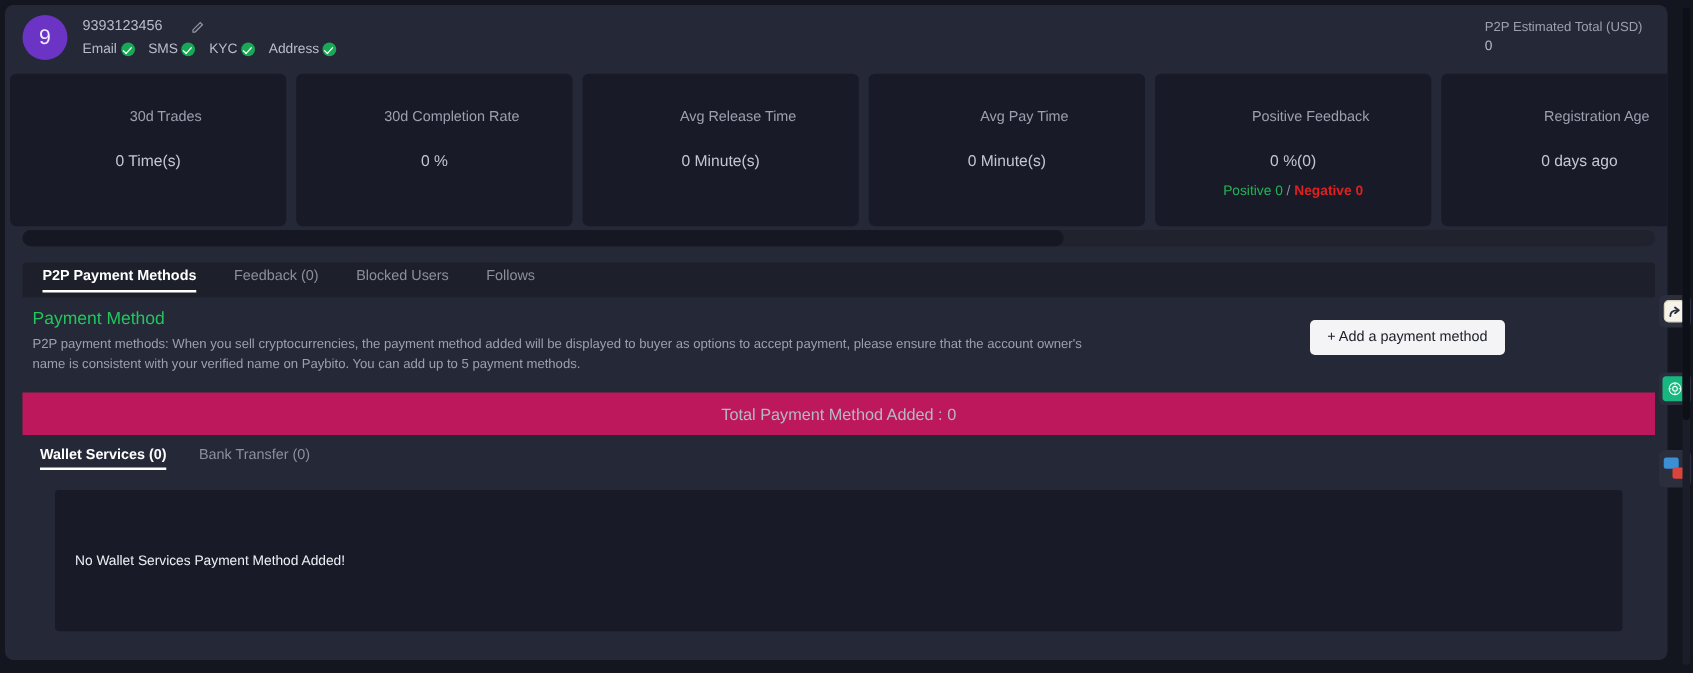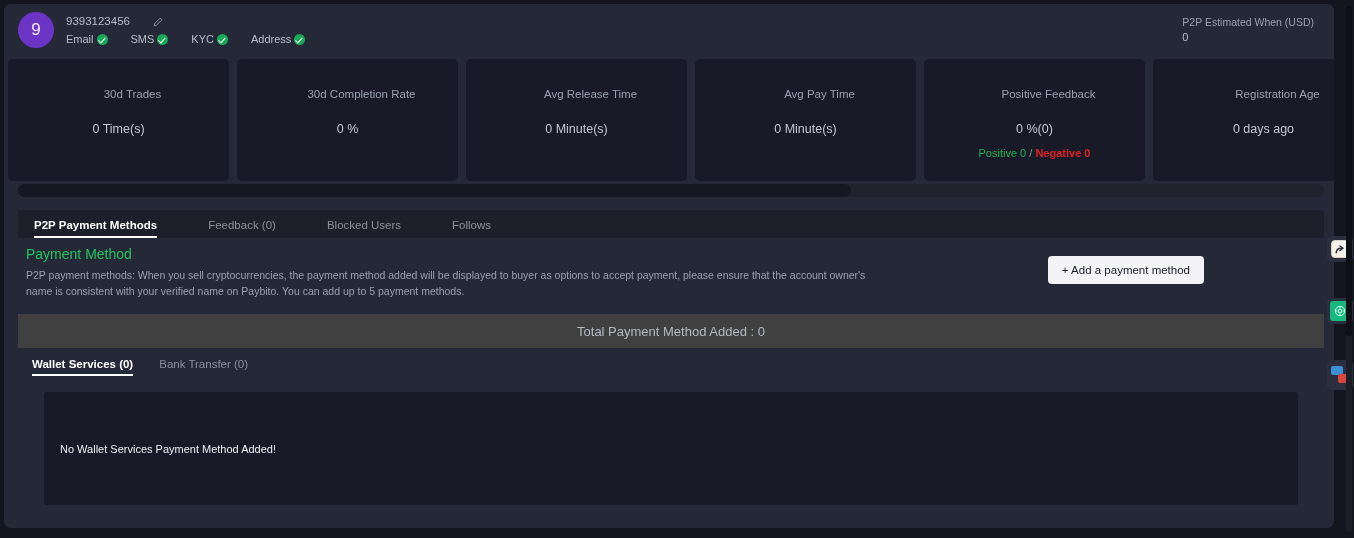--- a/index.html
+++ b/index.html
@@ -48,21 +48,21 @@
   .id-row {
     display: flex; align-items: center; gap: 23px;
     color: #b9bdc9; font-size: 11.5px; line-height: 15px;
   }
   .edit-icon { display:block; width:11px; height:11px; opacity:.75; }
   .verify-row {
     display: flex; align-items: center; gap: 5px;
     margin-top: 3px;
     color: #b9bdc9; font-size: 11px; line-height: 14px;
   }
-  .verify-item { display:flex; align-items:center; gap:3px; margin-right:18px; }
+  .verify-item { display:flex; align-items:center; gap:3px; margin-right:6px; }
   .check {
     width: 11px; height: 11px; border-radius: 50%;
     background: #18a957;
     position: relative; flex: 0 0 auto;
   }
   .check::after {
     content:""; position:absolute;
     left:3px; top:2px; width:3px; height:5.5px;
     border:solid #fff; border-width:0 1.4px 1.4px 0;
     transform: rotate(42deg);
@@ -113,24 +113,23 @@
     border-radius: 7px;
   }
 
   
   .tabs {
     position: absolute;
     left: 14px; top: 206px;
     width: 1306px; height: 28px;
     background: #1d202b;
     display: flex;
-    align-items: flex-end;
+    align-items: center;
     padding-left: 16px;
     border-radius: 3px 3px 0 0;
-    gap: 21px;
   }
   .tab {
     font-size: 11.5px;
     color: #8b909c;
     padding: 0 16px 7px 0;
     margin-right: 14px;
     position: relative;
     white-space: nowrap;
   }
   .tab.active { color: #ffffff; font-weight: bold; }
@@ -163,21 +162,21 @@
     padding: 8px 14px;
     cursor: pointer;
     font-family: "Liberation Sans", sans-serif;
   }
 
   
   .total-bar {
     position: absolute;
     left: 14px; top: 310px;
     width: 1306px; height: 34px;
-    background: #404040;
+    background: #be185d;
     display: flex; align-items: center; justify-content: center;
     color: #b5b9c4; font-size: 13px;
   }
 
   
   .subtabs {
     position: absolute;
     left: 14px; top: 346px;
     width: 1306px; height: 26px;
     background: #252836;
@@ -287,21 +286,21 @@
             <span class="check"></span>
           </span>
           <span class="verify-item">
             <span>Address</span>
             <span class="check"></span>
           </span>
         </div>
       </div>
 
       <div class="p2p-value">
-        <div>P2P Estimated When (USD)</div>
+        <div>P2P Estimated Total (USD)</div>
         <div class="val">0</div>
       </div>
     </div>
 
     <div class="stats">
       <div class="stat-card">
         <div class="stat-title">30d Trades</div>
         <div class="stat-value">0 Time(s)</div>
       </div>
       <div class="stat-card">

